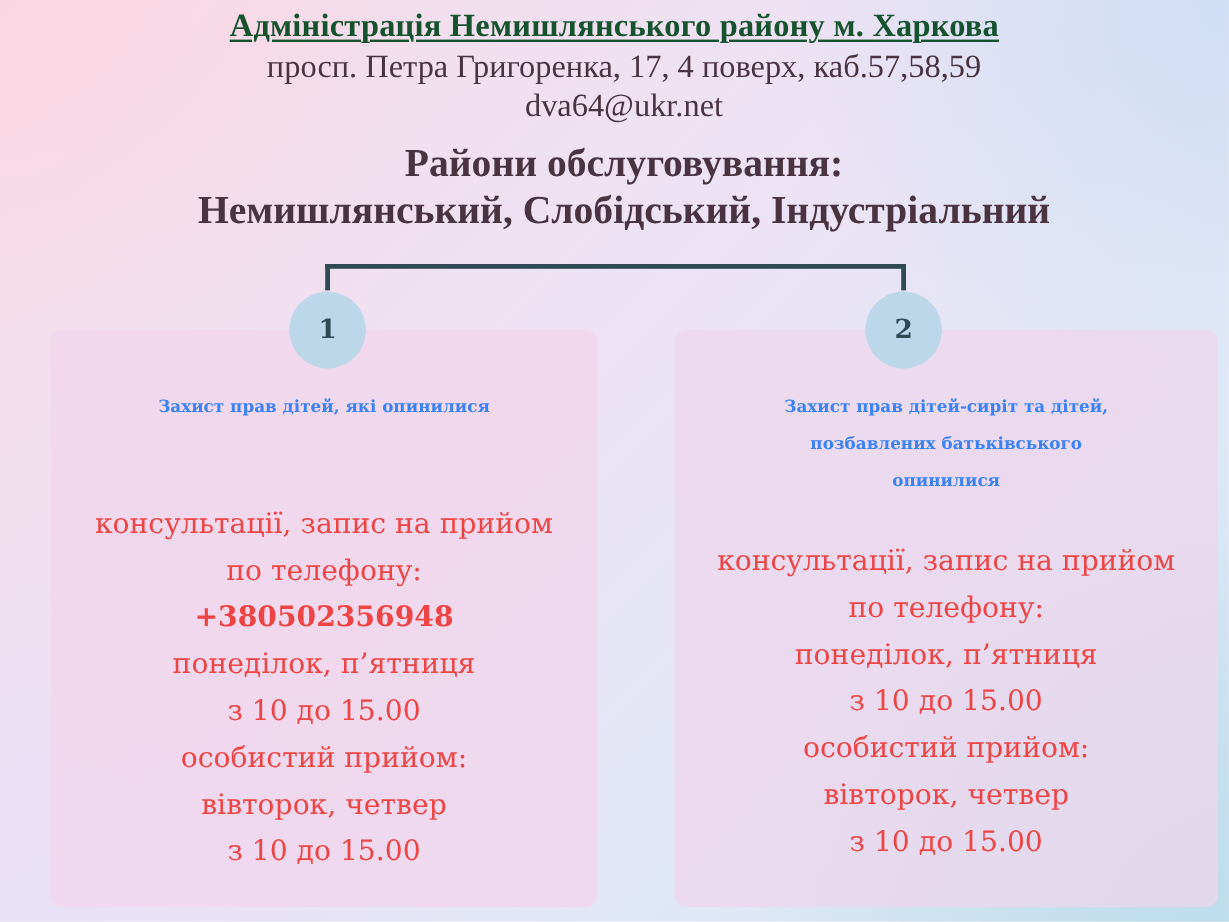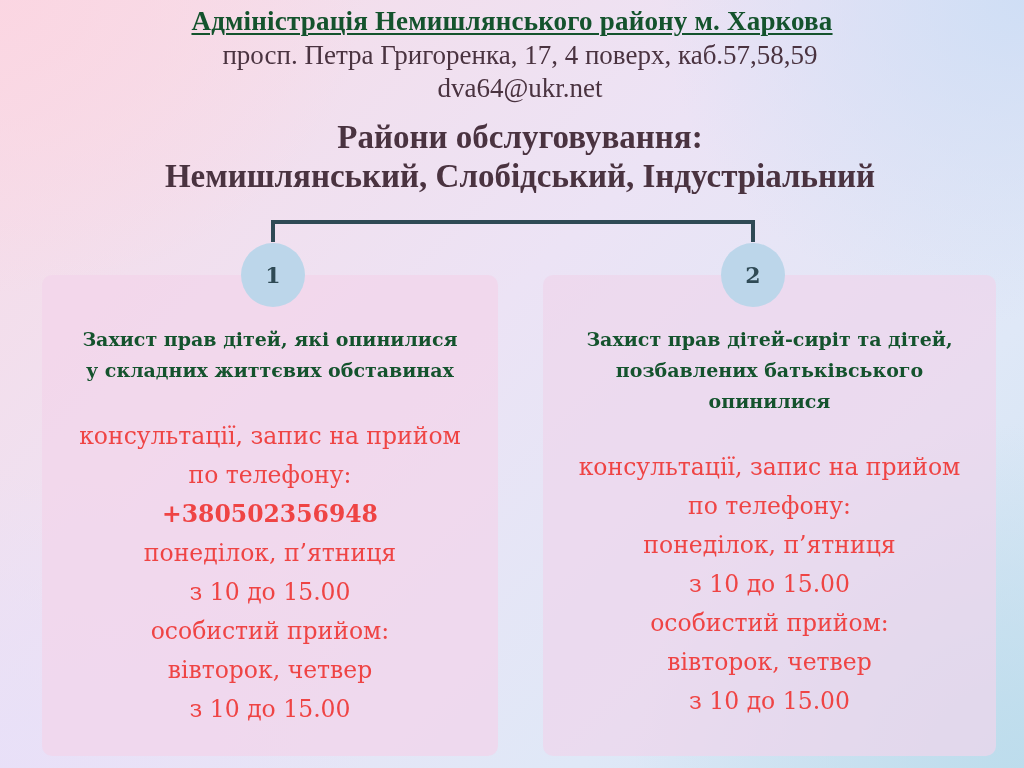--- a/index.html
+++ b/index.html
@@ -100,21 +100,21 @@
       background: rgba(242, 212, 234, 0.72);
       border-radius: 10px;
       box-sizing: border-box;
       text-align: center;
     }
     .panel-left {
       left: 42px;
       width: 456px;
     }
     .panel-right {
-      left: 543px;
+      left: 562px;
       width: 453px;
       background: rgba(238, 214, 236, 0.72);
       text-decoration: underline;
     }
     .step-circle {
       position: absolute;
       width: 64px;
       height: 64px;
       border-radius: 50%;
       background: #bcd6ea;
@@ -129,23 +129,23 @@
       z-index: 2;
     }
     .circle-1 { left: 241px; }
     .circle-2 { left: 721px; }
     .panel-title {
       position: absolute;
       left: 0;
       width: 100%;
       font-family: "DejaVu Serif", serif;
       font-weight: bold;
-      font-size: 19px;
+      font-size: 14px;
       line-height: 31px;
-      color: #14532d;
+      color: #3b82f6;
     }
     .panel-left .panel-title { top: 49px; }
     .panel-right .panel-title { top: 49px; }
     .panel-body {
       position: absolute;
       left: -10px;
       width: calc(100% + 20px);
       font-family: "DejaVu Serif", serif;
       font-size: 23.5px;
       line-height: 39px;
@@ -166,21 +166,20 @@
 <div class="areas-list">Немишлянський, Слобідський, Індустріальний</div>
 
 <div class="connector"></div>
 
 <div class="step-circle circle-1">1</div>
 <div class="step-circle circle-2">2</div>
 
 <div class="panel panel-left">
   <div class="panel-title">
     <span class="line">Захист прав дітей, які опинилися</span>
-    <span class="line">у складних життєвих обставинах</span>
   </div>
   <div class="panel-body">
     <span class="line">консультації, запис на прийом</span>
     <span class="line">по телефону:</span>
     <span class="line phone">+380502356948</span>
     <span class="line">понеділок, п’ятниця</span>
     <span class="line">з 10 до 15.00</span>
     <span class="line">особистий прийом:</span>
     <span class="line">вівторок, четвер</span>
     <span class="line">з 10 до 15.00</span>

